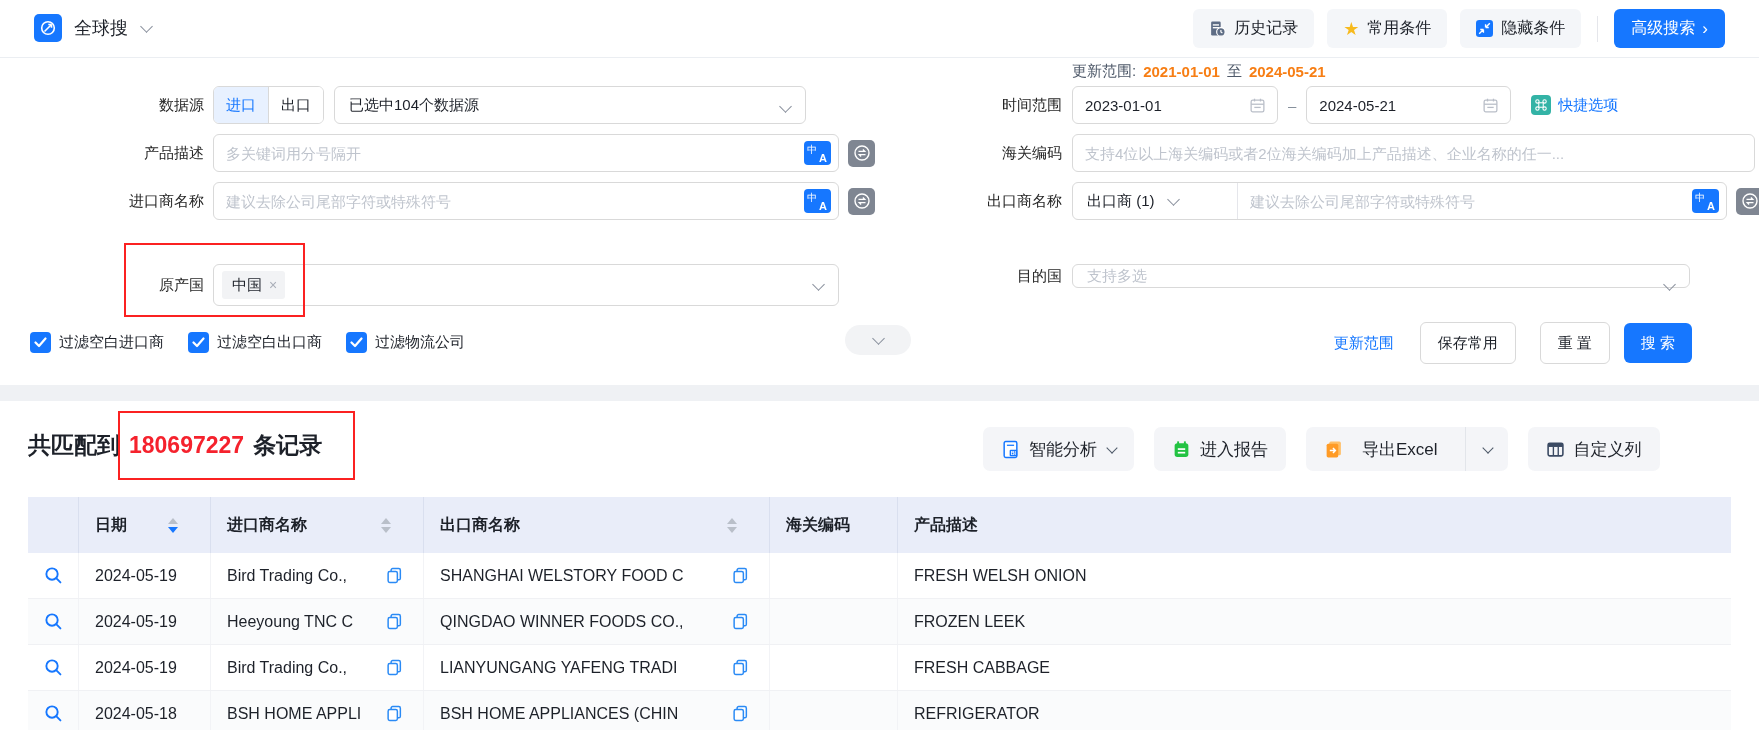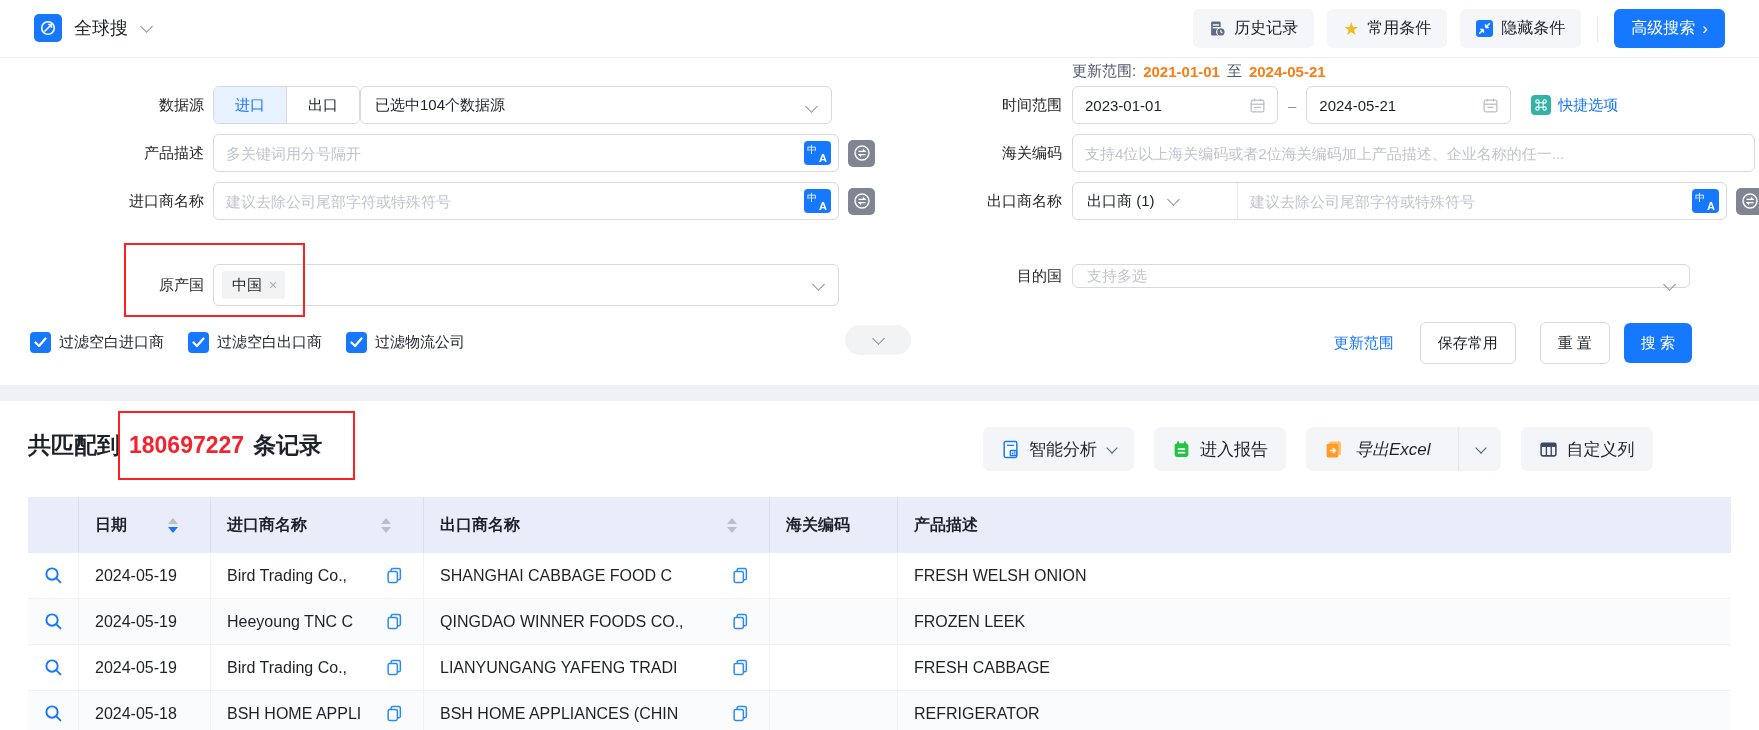--- a/index.html
+++ b/index.html
@@ -25,21 +25,21 @@
   .tb-primary .arr{font-size:17px;line-height:1;}
 
   
   .frow{position:absolute;display:flex;align-items:center;height:38px;}
   .lab{font-size:15px;color:#262626;white-space:nowrap;}
   .frow.l .lab{width:204px;text-align:right;margin-right:9px;}
   .frow.r{left:868px;}
   .frow.r .lab{width:194px;text-align:right;margin-right:10px;}
 
   .seg{display:flex;border:1px solid #d9d9d9;border-radius:6px;overflow:hidden;height:38px;box-sizing:border-box;}
-  .seg-it{width:72px;display:flex;align-items:center;justify-content:center;font-size:15px;cursor:pointer;background:#fff;}
+  .seg-it{width:54px;display:flex;align-items:center;justify-content:center;font-size:15px;cursor:pointer;background:#fff;}
   .seg-it.on{background:#e8f1ff;color:#1677ff;}
   .seg-it + .seg-it{border-left:1px solid #d9d9d9;}
 
   .sel,.inp{position:relative;display:flex;align-items:center;border:1px solid #d9d9d9;border-radius:6px;
             height:38px;box-sizing:border-box;background:#fff;}
   .sel{cursor:pointer;}
   .sel .txtv{font-size:15px;color:#1d2129;margin-left:14px;}
   .sel .ph{color:#bfc4cd;}
   .sel .cv{position:absolute;right:15px;top:15px;}
   .inp input{border:none;outline:none;flex:1;min-width:0;font-size:15px;padding:0 12px;color:#1d2129;
@@ -94,21 +94,21 @@
 
   
   .res-title{position:absolute;left:28px;top:430px;display:flex;align-items:center;gap:9px;
              font-size:23px;font-weight:bold;color:#1d2129;}
   .res-title .cnt{color:#f5222d;}
   .res-actions{position:absolute;left:983px;top:427px;display:flex;align-items:center;gap:20px;}
   .ract{height:44px;background:#f4f5f8;border-radius:7px;display:flex;align-items:center;gap:9px;
         padding:0 18px;font-size:17px;color:#1d2129;cursor:pointer;}
   .ract .cv{width:7px;height:7px;border-color:#4e5969;margin-top:-3px;margin-left:2px;}
   .ract.split{padding:0;}
-  .ract.split .main{display:flex;align-items:center;gap:12px;padding:0 18px;height:100%;font-style:italic;}
+  .ract.split .main{display:flex;align-items:center;gap:19px;padding:0 18px;height:100%;}
   .ract.split .dd{width:42px;height:100%;display:flex;align-items:center;justify-content:center;border-left:1px solid #e2e5ea;}
 
   
   .table{position:absolute;left:28px;top:497px;width:1703px;}
   .thead{display:flex;height:56px;background:#e9edf9;font-size:16px;font-weight:bold;}
   .th{display:flex;align-items:center;height:100%;box-sizing:border-box;padding-left:16px;cursor:pointer;}
   .th + .th{border-left:1px solid #d9dfef;}
   .sorter{display:flex;flex-direction:column;gap:3px;margin-left:auto;margin-right:32px;}
   .tri{width:0;height:0;border-left:5px solid transparent;border-right:5px solid transparent;}
   .tri.up{border-bottom:6px solid #b9bfc9;}
@@ -175,21 +175,21 @@
       </div>
     </div>
   </div>
 
   <div class="frow l" style="top:86px;left:0;">
     <span class="lab">数据源</span>
     <div class="seg">
       <div class="seg-it on">进口</div>
       <div class="seg-it">出口</div>
     </div>
-    <div class="sel" style="width:472px;">
+    <div class="sel" style="width:472px;margin-left:10px;">
       <span class="txtv">已选中104个数据源</span>
       <span class="cv"></span>
     </div>
   </div>
 
   <div class="frow l" style="top:134px;left:0;">
     <span class="lab">产品描述</span>
     <div class="inp" style="width:626px;">
       <input type="text" placeholder="多关键词用分号隔开" style="">
       <div class="trans-ic">
@@ -448,21 +448,21 @@
     </div>
     <div class="td c-date">2024-05-19</div>
     <div class="td c-imp">
       <span class="nm">Bird Trading Co.,</span>
       <svg class="copy" width="17" height="17" viewBox="0 0 16 16">
         <rect x="4.8" y="1.5" width="8.7" height="10.5" rx="1.5" fill="#fff" stroke="#2a8af5" stroke-width="1.4"></rect>
         <rect x="2" y="4.3" width="8.7" height="10.2" rx="1.5" fill="#fff" stroke="#2a8af5" stroke-width="1.4"></rect>
       </svg>
     </div>
     <div class="td c-exp">
-      <span class="nm">SHANGHAI CABBAGE FOOD C</span>
+      <span class="nm">SHANGHAI WELSTORY FOOD C</span>
       <svg class="copy" width="17" height="17" viewBox="0 0 16 16">
         <rect x="4.8" y="1.5" width="8.7" height="10.5" rx="1.5" fill="#fff" stroke="#2a8af5" stroke-width="1.4"></rect>
         <rect x="2" y="4.3" width="8.7" height="10.2" rx="1.5" fill="#fff" stroke="#2a8af5" stroke-width="1.4"></rect>
       </svg>
     </div>
     <div class="td c-hs"></div>
     <div class="td c-prod">FRESH WELSH ONION</div>
   </div>
         <div class="trow">
     <div class="td c-icon">

